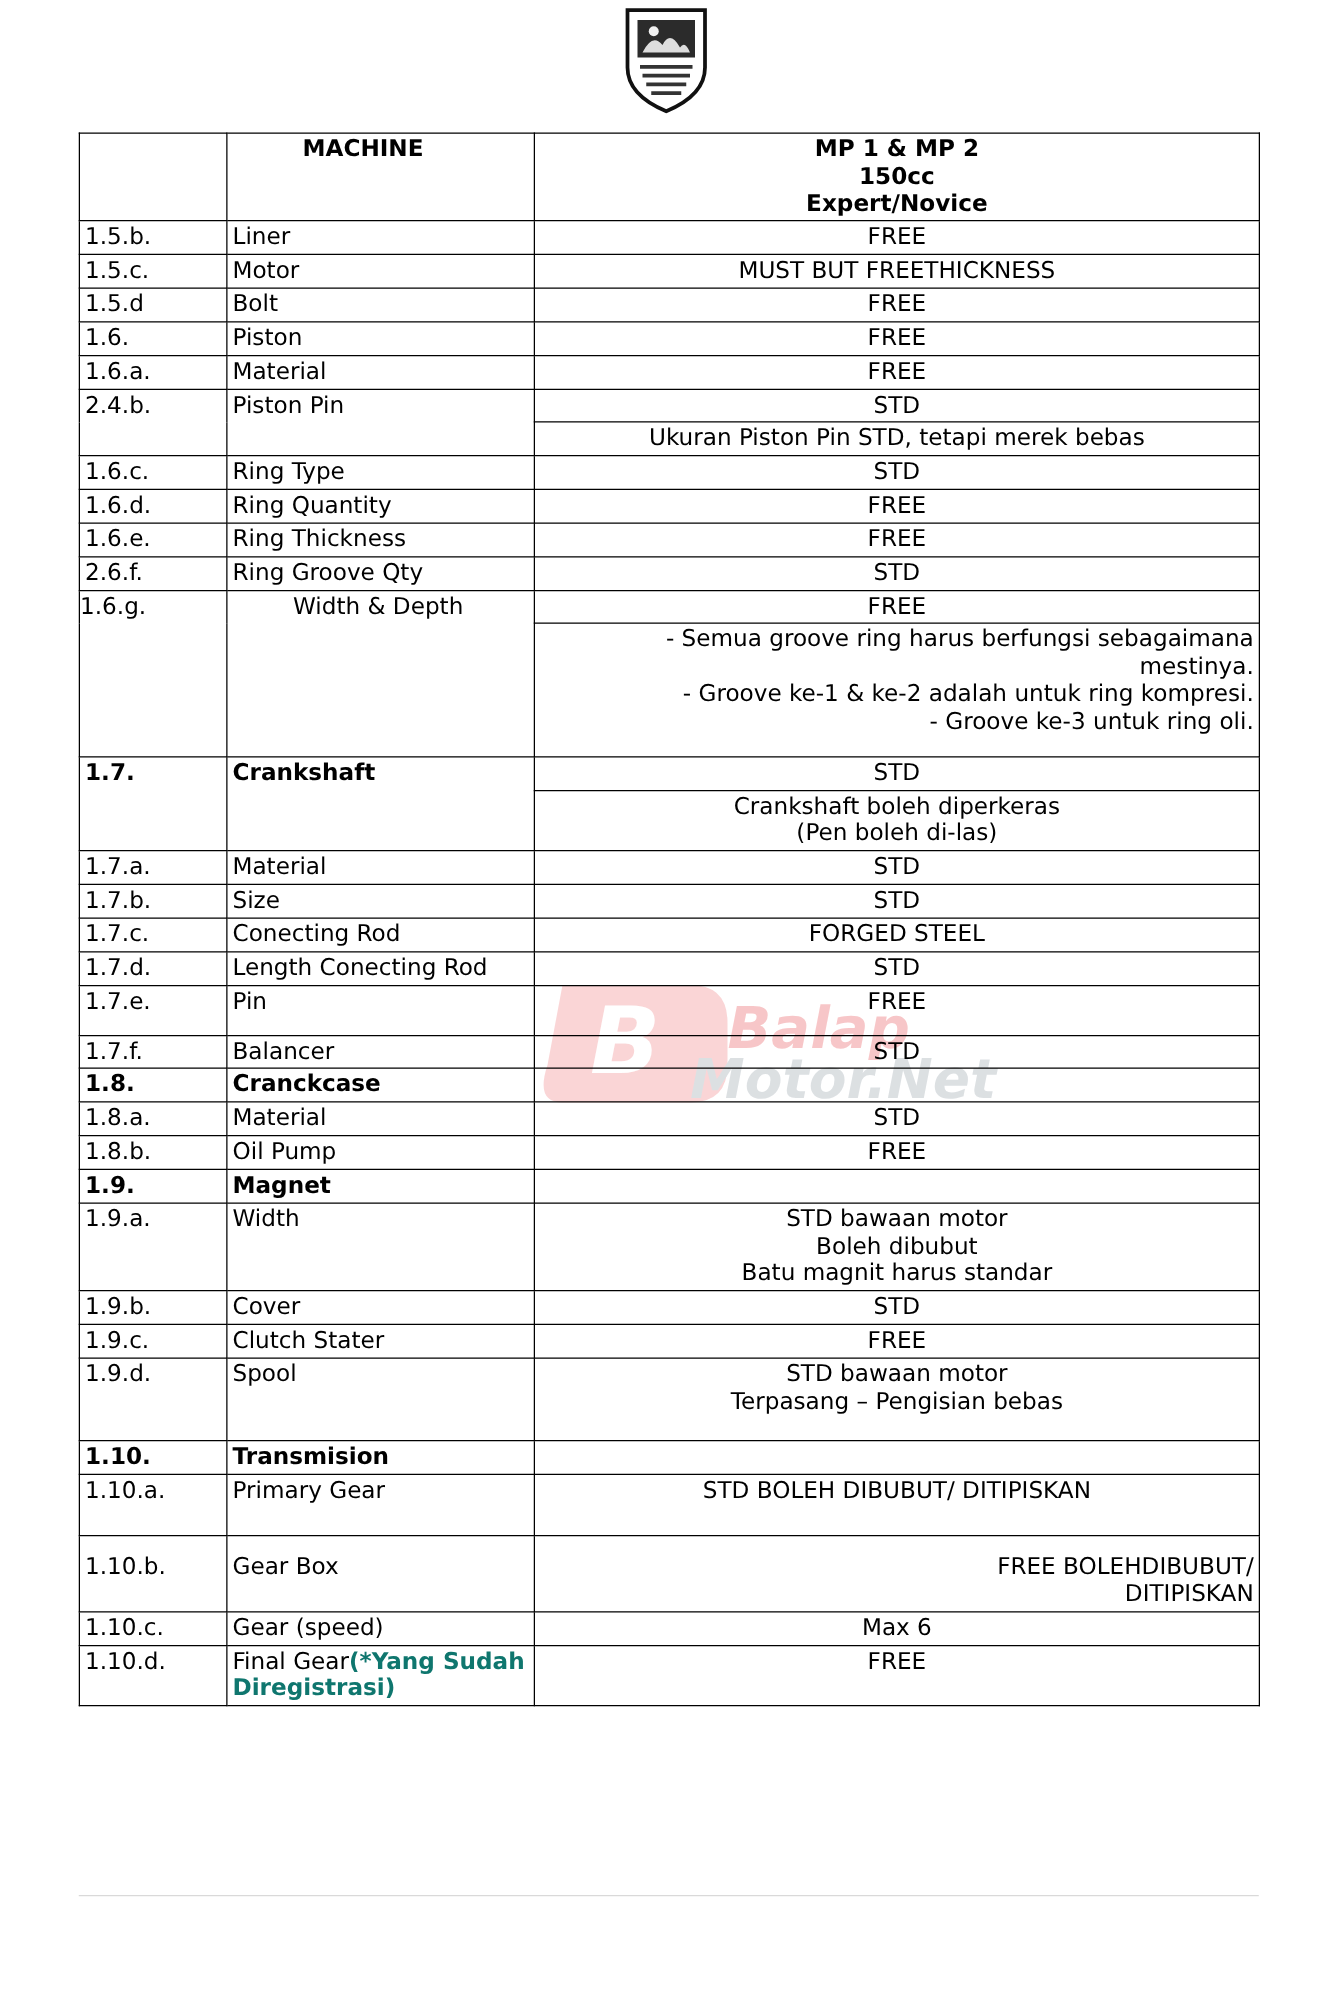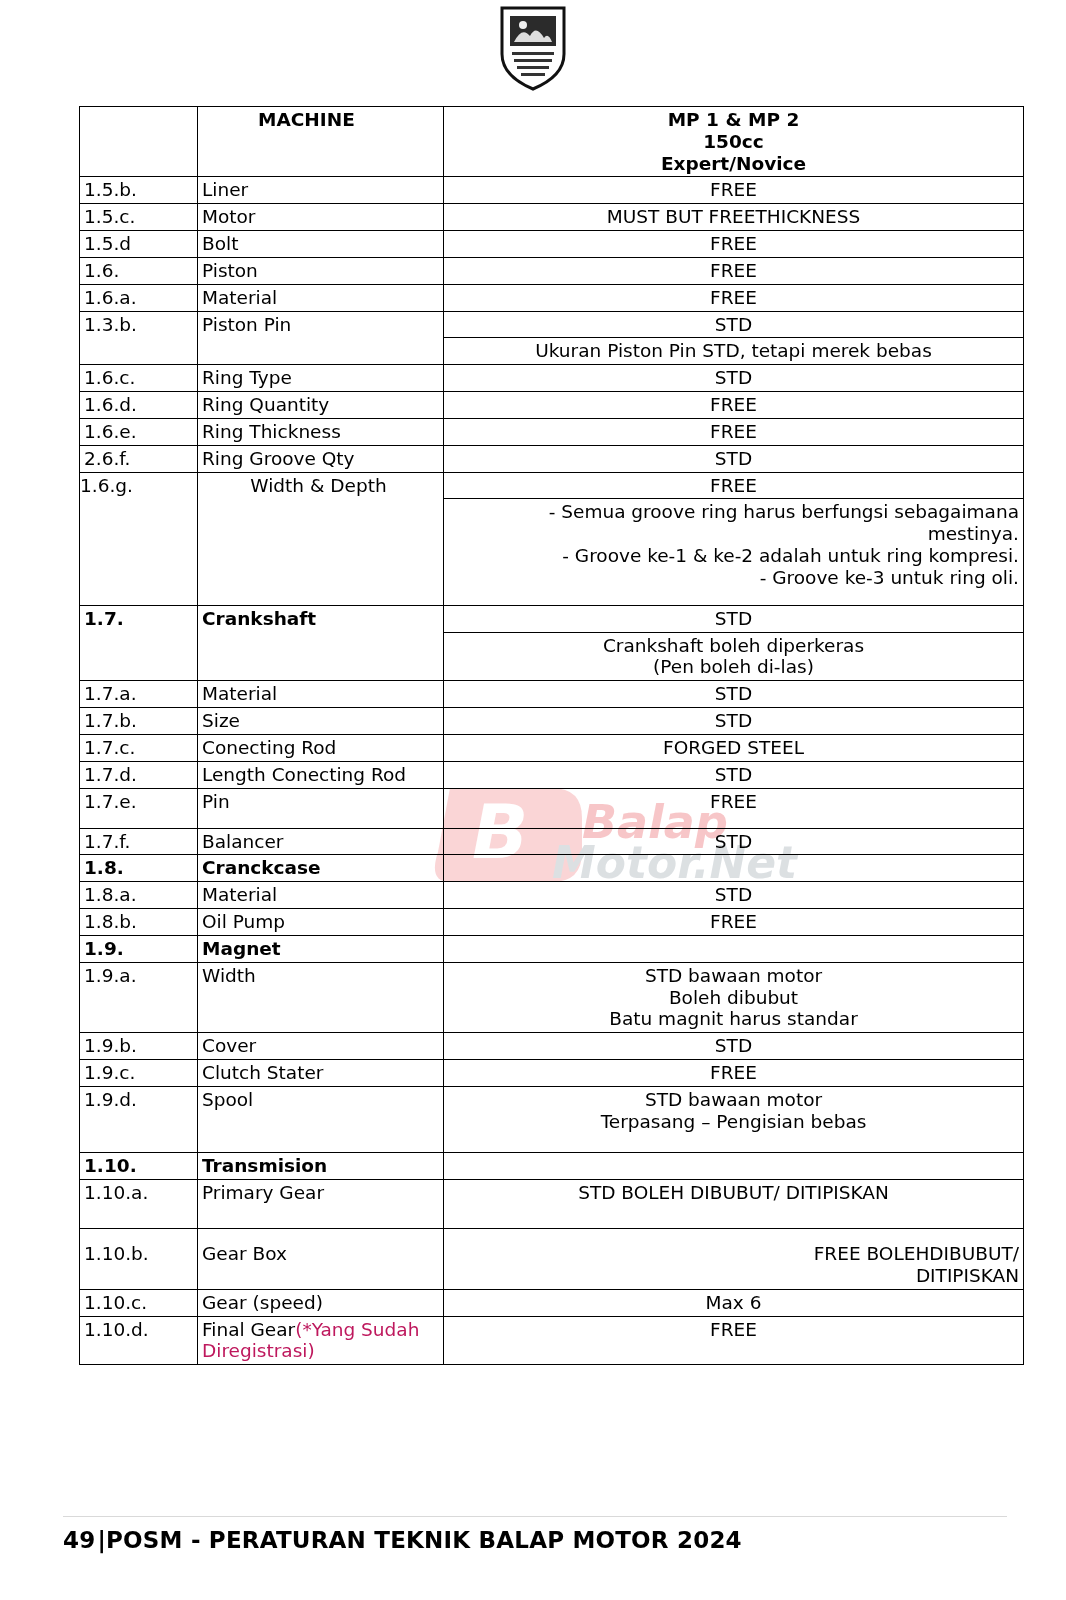--- a/index.html
+++ b/index.html
@@ -48,21 +48,21 @@
     width: 420px;
     height: 110px;
     opacity: 0.30;
     pointer-events: none;
     z-index: 5;
   }
 
   
   table.spec {
     position: absolute;
-    left: 79px;
+    left: 63px;
     top: 106px;
     width: 944px;
     border-collapse: collapse;
     table-layout: fixed;
     z-index: 10;
     border-radius: 26px;
   }
   table.spec td {
     border: 1px solid #000000;
     padding: 2px 4px;
@@ -95,22 +95,22 @@
   .hdr td {
     font-weight: bold;
     text-align: center;
     font-size: 19px;
     line-height: 1.3;
     padding-top: 5px;
     padding-bottom: 5px;
   }
   .hdr td.hdr-name { text-align: left; padding-left: 60px; }
   .red {
-    color: #be185d;
-    font-weight: normal;
+    color: #0f766e;
+    font-weight: bold;
   }
   .tall { height: 40px; }
   .center-mid { vertical-align: middle; }
 
   
   .footer-rule {
     position: absolute;
     left: 63px;
     top: 1516px;
     width: 944px;
@@ -201,21 +201,21 @@
         <td class="val">FREE</td>
       </tr>
 
       <tr>
         <td class="num">1.6.a.</td>
         <td class="name">Material</td>
         <td class="val">FREE</td>
       </tr>
 
       <tr>
-        <td class="num" rowspan="2">1.3.b.</td>
+        <td class="num" rowspan="2">2.4.b.</td>
         <td class="name" rowspan="2">Piston Pin</td>
         <td class="val">STD</td>
       </tr>
       <tr>
         <td class="val">Ukuran Piston Pin STD, tetapi merek bebas</td>
       </tr>
 
       <tr>
         <td class="num">1.6.c.</td>
         <td class="name">Ring Type</td>
@@ -386,17 +386,14 @@
 
       <tr>
         <td class="num">1.10.d.</td>
         <td class="name"><span>Final Gear</span><span class="red">(*Yang Sudah Diregistrasi)</span></td>
         <td class="val">FREE</td>
       </tr>
     </tbody>
   </table>
 
   <div class="footer-rule"></div>
-  <div class="footer">
-    <span class="pagenum">49</span><span class="bar">|</span><span>POSM - PERATURAN TEKNIK BALAP MOTOR 2024</span>
-  </div>
 
 </div>
 
 </body></html>

